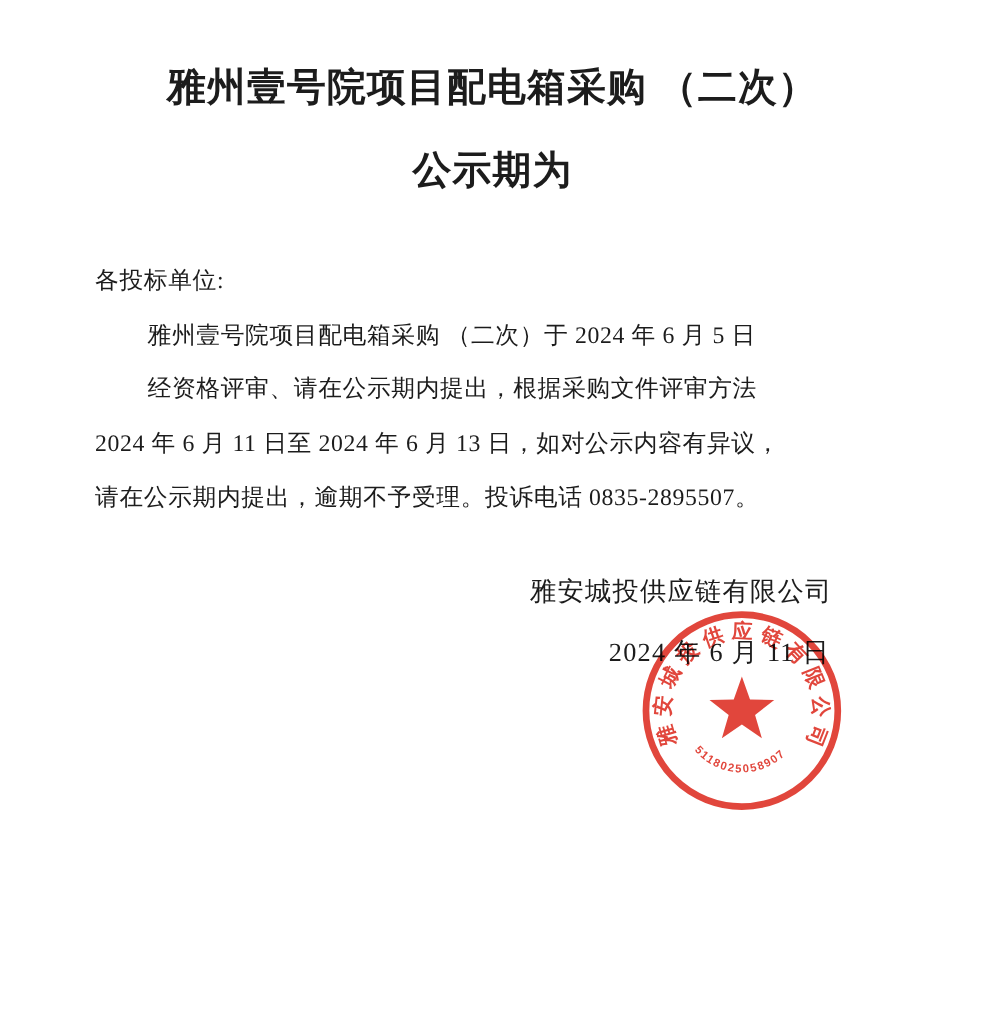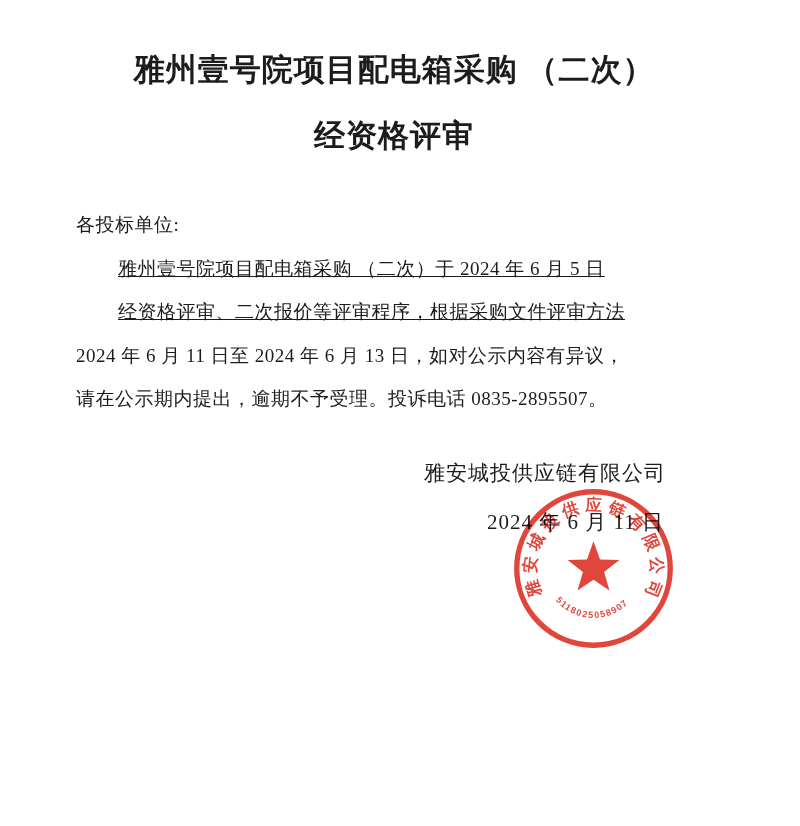--- a/index.html
+++ b/index.html
@@ -21,21 +21,21 @@
     line-height: 40px;
   }
   .title-line + .title-line { margin-top: 26px; }
   .body-block {
     margin-top: 47px;
     padding: 0 120px 0 76px;
     font-size: 19px;
     line-height: 43.5px;
     letter-spacing: 0.5px;
   }
-  .indent { text-indent: 42px; text-decoration: underline; }
+  .indent { text-indent: 42px; }
   .bold { font-weight: 700; }
   .sign-block {
     margin-top: 31px;
     padding: 0 122px 0 124px;
     font-size: 21px;
     line-height: 42px;
     text-align: right;
     letter-spacing: 1px;
   }
   .sign-date { margin-top: 7px; padding-right: 2px; }
@@ -51,27 +51,27 @@
   }
   .stamp svg { width: 100%; height: 100%; }
 </style>
 </head>
 <body>
 
 <div class="page">
 
   <div class="title-block">
     <div class="title-line">雅州壹号院项目配电箱采购 （二次）</div>
-    <div class="title-line">经资格评审</div>
+    <div class="title-line">公示期为</div>
   </div>
 
   <div class="body-block">
     <div>各投标单位:</div>
     <div class="indent">雅州壹号院项目配电箱采购 （二次）于 2024 年 6 月 5 日</div>
-    <div class="indent">经资格评审、二次报价等评审程序，根据采购文件评审方法</div>
+    <div class="indent">经资格评审、请在公示期内提出，根据采购文件评审方法</div>
     <div>2024 年 6 月 11 日至 2024 年 6 月 13 日，如对公示内容有异议，</div>
     <div>请在公示期内提出，逾期不予受理。投诉电话 0835-2895507。</div>
   </div>
 
   <div class="sign-block">
     <div>雅安城投供应链有限公司</div>
     <div class="sign-date">2024 年 6 月 11 日</div>
   </div>
 
   <div class="stamp">

